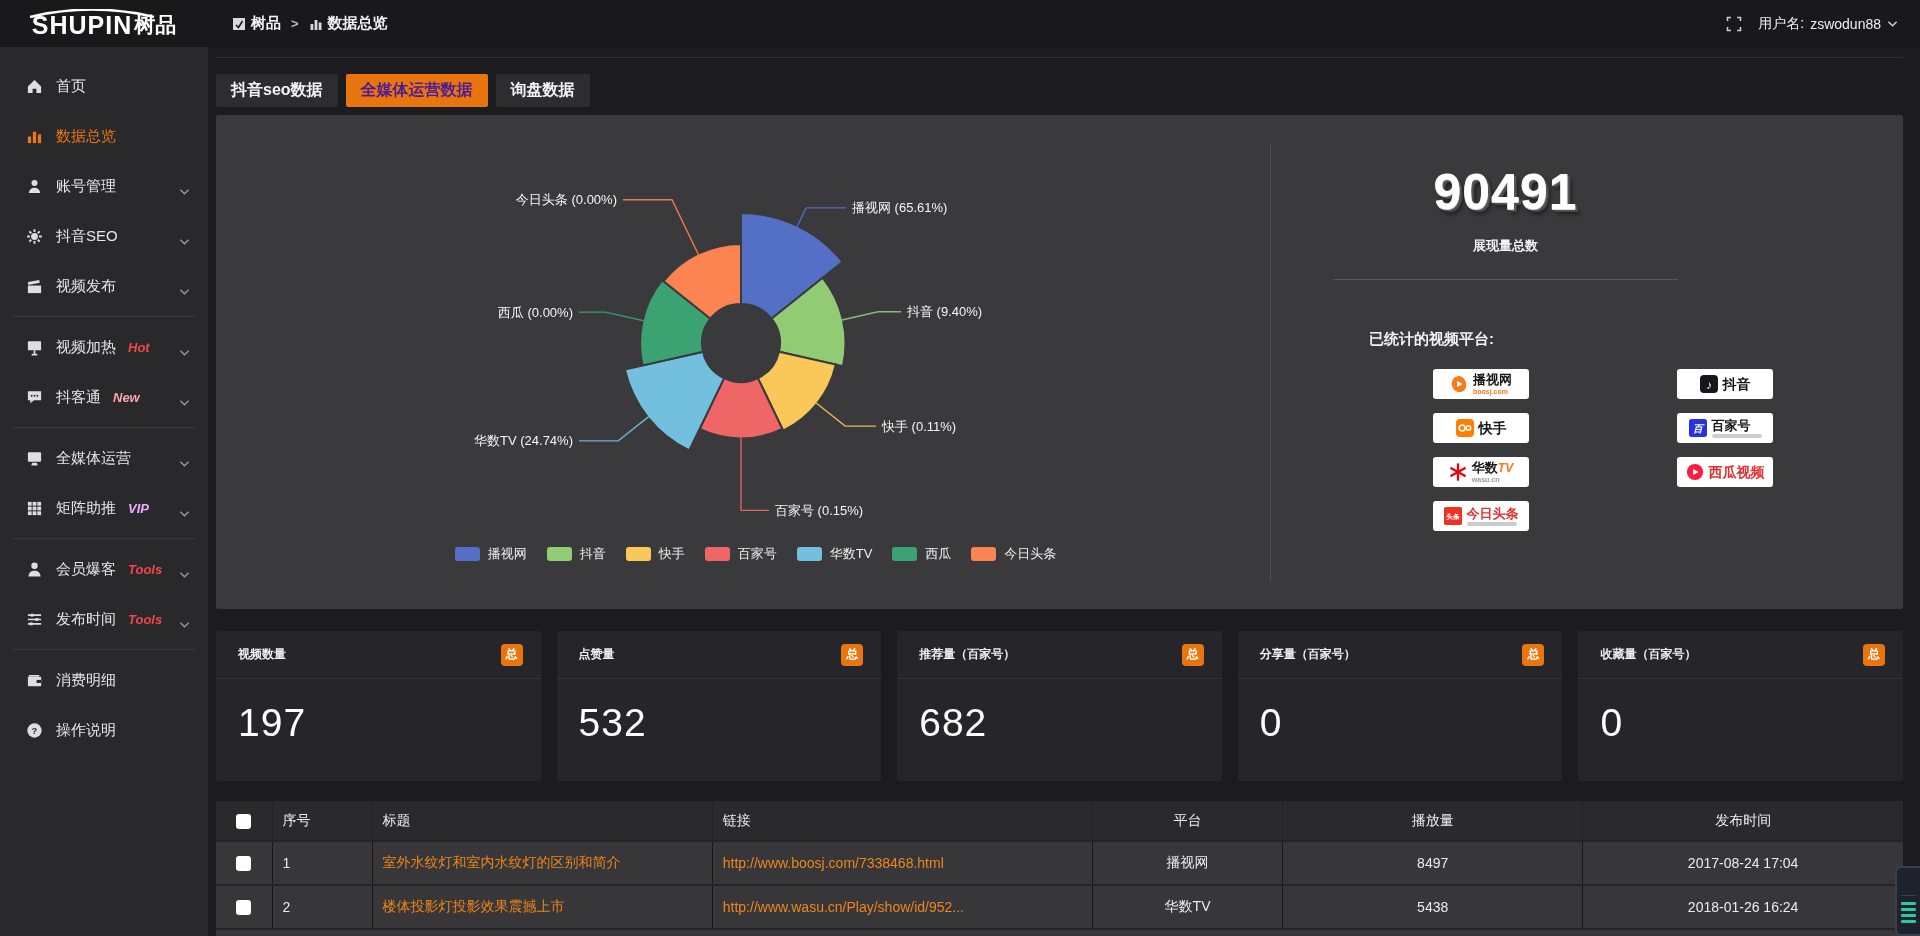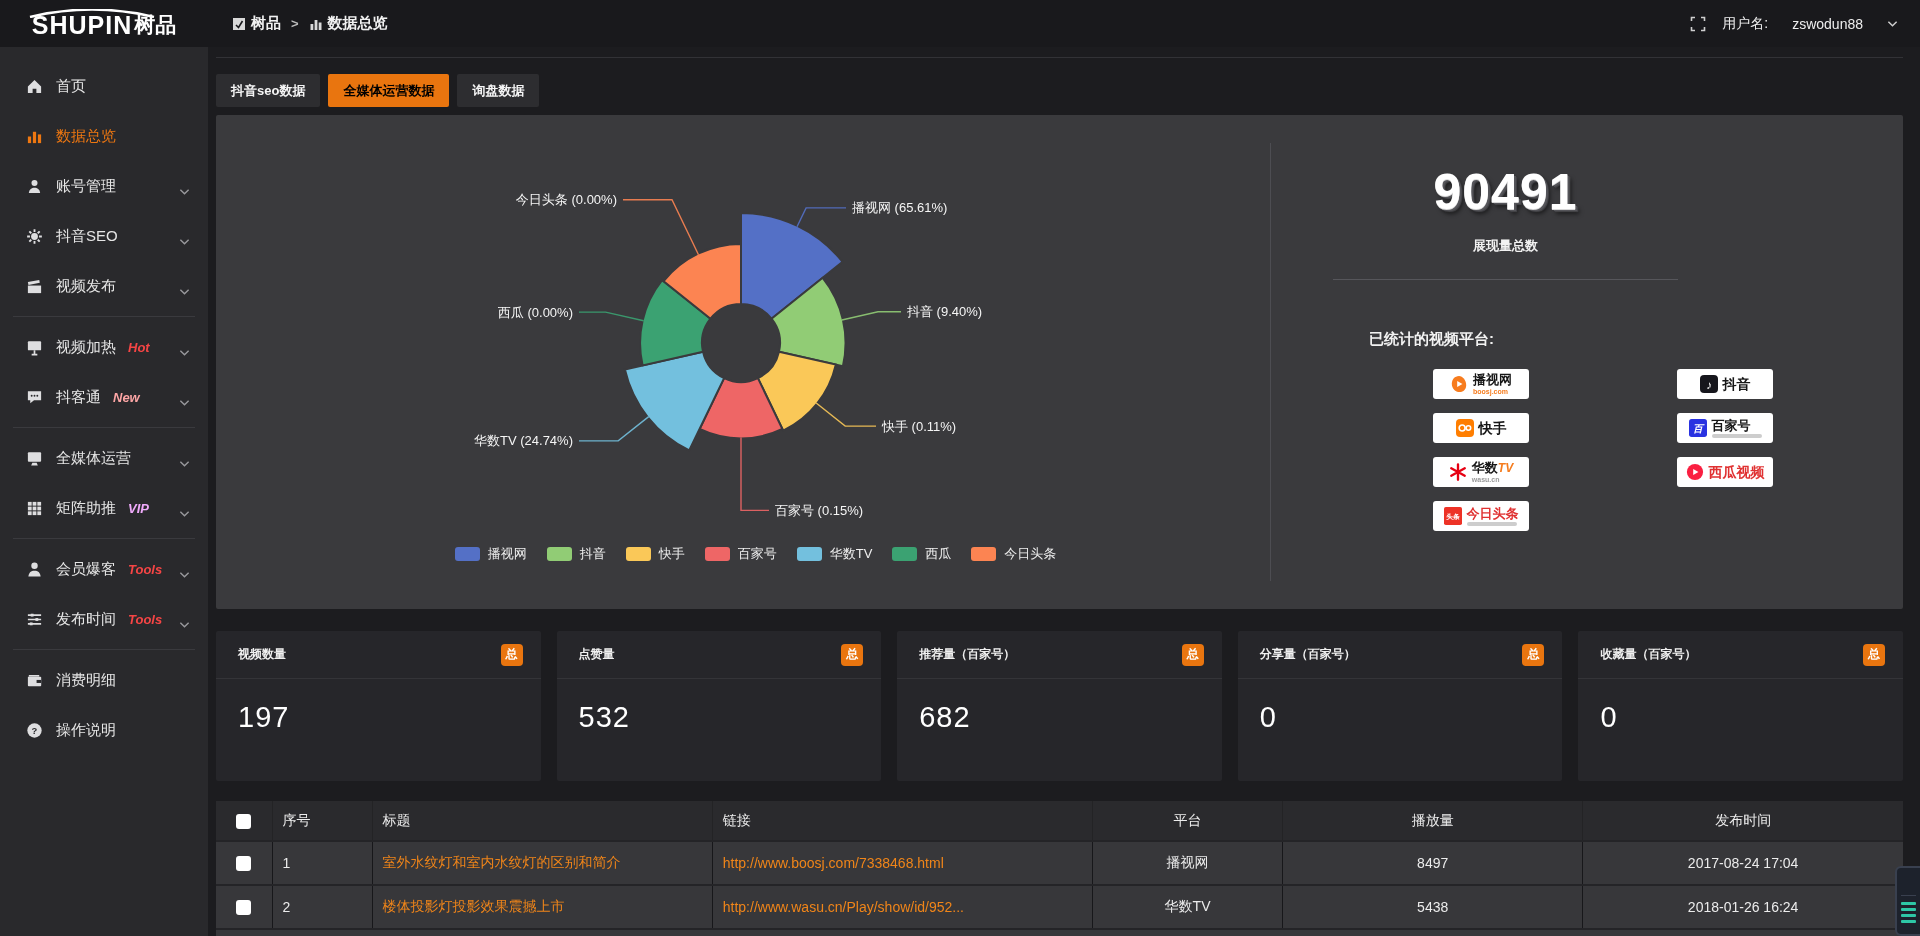--- a/index.html
+++ b/index.html
@@ -12,40 +12,40 @@
   .logo-wrap { width:208px; display:flex; align-items:flex-end; justify-content:center; gap:2px; position:relative; padding-top:4px;}
   .logo-arc { position:absolute; top:2px; left:22px; }
   .logo-latin { font-size:25px; font-weight:800; letter-spacing:1px; color:#fff; }
   .logo-cn { font-size:21px; font-weight:800; color:#fff; padding-bottom:1px;}
   .breadcrumb { display:flex; align-items:center; gap:10px; margin-left:24px; font-size:15px; font-weight:700; color:#f2f2f2;}
   .bc-item { display:flex; align-items:center; gap:5px; cursor:pointer; }
   .bc-item .ico { width:14px; height:14px; color:#d9d9d9; display:inline-flex; }
   .bc-sep { color:#bbb; font-size:13px; }
   .header-right { margin-left:auto; display:flex; align-items:center; gap:16px; padding-right:22px; font-size:14px; color:#eee; }
   .fs-ico { width:16px; height:16px; color:#cfcfcf; cursor:pointer; display:inline-flex;}
-  .user-chip { display:flex; align-items:center; gap:24px; cursor:pointer; }
+  .user-chip { display:flex; align-items:center; gap:6px; cursor:pointer; }
   .chev { width:11px; height:8px; color:#cfcfcf; display:inline-flex; }
 
   
   .sidebar { position:fixed; top:47px; left:0; bottom:0; width:208px; background:#29292c; padding-top:14px; z-index:10;}
   .sb-item { position:relative; height:50px; display:flex; align-items:center; padding-left:26px; cursor:pointer; }
   .sb-item .ico { width:17px; height:17px; color:#dedee0; display:inline-flex; flex:none; }
   .sb-item .lbl { margin-left:13px; font-size:15px; color:#e6e6e6; }
   .sb-item.active .lbl, .sb-item.active .ico { color:#ee7711; }
   .sb-badge { font-size:13px; font-weight:700; font-style:italic; margin-left:12px; }
   .sb-chev { position:absolute; right:18px; width:11px; height:8px; color:#99999d; }
   .sb-divider { height:1px; background:#3a3a3e; margin:5px 13px; }
 
   
   .content { margin-left:208px; padding:47px 17px 0 8px; }
   .topline { height:11px; border-bottom:1px solid #323236; }
   .tabs { margin-top:16px; display:flex; gap:8px; }
   .tab { height:33px; padding:6px 15px; display:flex; align-items:center; background:#2d2d30;
-    color:#f5f5f5; font-size:13px; font-weight:700; border-radius:2px; cursor:pointer; }
-  .tab.active { background:#e9750f; color:#000000; }
+    color:#f5f5f5; font-size:16px; font-weight:700; border-radius:2px; cursor:pointer; }
+  .tab.active { background:#e9750f; color:#4c1d95; }
 
   
   .panel { margin-top:8px; height:494px; background:#3a3a3d; display:flex; border-radius:2px;padding-left:25px; }
   .chart-area { width:1029px; position:relative; flex:none; }
   .chart-area svg text { font-family:"Liberation Sans", sans-serif; }
   .chart-legend { position:absolute; left:0; right:0; top:430px; display:flex; justify-content:center; gap:20px; }
   .lg-item { display:flex; align-items:center; gap:8px; cursor:pointer; }
   .lg-swatch { width:25px; height:14px; border-radius:3px; }
   .lg-label { font-size:13px; color:#efefef; }
 
@@ -67,21 +67,21 @@
   .plogo .red { color:#e03131; }
 
   
   .cards { margin-top:22px; display:flex; gap:16px; }
   .card { flex:1; height:150px; background:#26262a; border-radius:2px; }
   .card-head { display:flex; align-items:center; justify-content:space-between;
     padding:0 18px 0 22px; height:48px; border-bottom:1px solid #343438; }
   .card-title { font-size:12px; font-weight:700; color:#f0f0f0; }
   .badge-zong { width:22px; height:22px; background:#e9750f; color:#fff; border-radius:4px;
     display:flex; align-items:center; justify-content:center; font-size:12px; font-weight:700; }
-  .card-val { padding:22px 0 0 22px; font-size:29px; color:#fff; font-weight:400; letter-spacing:1px;}
+  .card-val { padding:22px 0 0 22px; font-size:39px; color:#fff; font-weight:400; letter-spacing:1px;}
 
   
   table { width:100%; margin-top:20px; border-collapse:collapse; table-layout:fixed; }
   thead th { background:#2a2a2d; height:40px; font-size:14px; font-weight:400; color:#ececec; }
   tbody td { background:#37373a; height:44px; font-size:14px; color:#ececec;
     border-top:2px solid #242427; overflow:hidden; white-space:nowrap; text-overflow:ellipsis; }
   th, td { border-left:1px solid rgba(0,0,0,.16); padding:0 10px; }
   th:first-child, td:first-child { border-left:none; }
   .al { text-align:left; } .ac { text-align:center; }
   .cell-orange { color:#f08519; cursor:pointer; }

